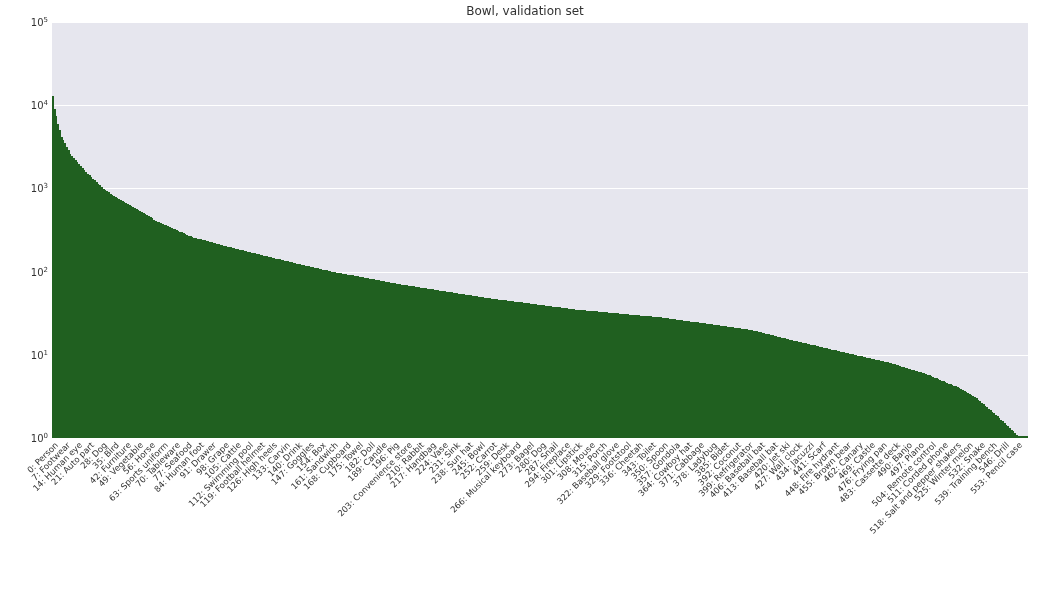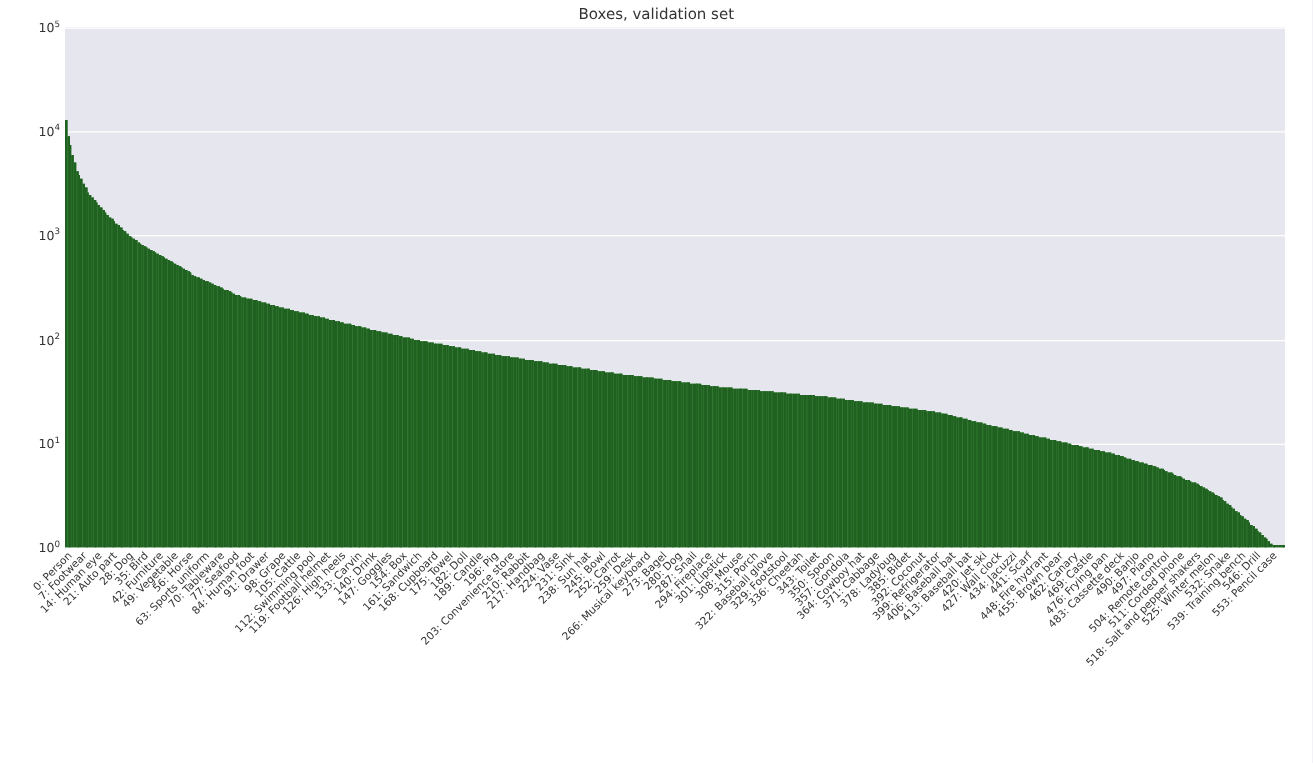--- a/index.html
+++ b/index.html
@@ -68,21 +68,21 @@
     font-size: 8.5px;
     color: #333;
     transform-origin: right top;
     transform: rotate(-45deg);
   }
 </style>
 </head>
 <body>
 
 <div class="figure">
-  <div class="title">Boxes, validation set</div>
+  <div class="title">Bowl, validation set</div>
   <div class="plot-area" id="plot-area">
       <div class="grid-line-h" style="top: 332.8px;"></div>
       <div class="grid-line-h" style="top: 249.6px;"></div>
       <div class="grid-line-h" style="top: 166.4px;"></div>
       <div class="grid-line-h" style="top: 83.2px;"></div>
       <div class="grid-line-h" style="top: 0px;"></div>
       <div class="bar" style="left: 0px; width: 1.708px; height: 342.28px;"></div>
       <div class="bar" style="left: 1.74286px; width: 1.708px; height: 328.993px;"></div>
       <div class="bar" style="left: 3.48571px; width: 1.708px; height: 321.668px;"></div>
       <div class="bar" style="left: 5.22857px; width: 1.708px; height: 314.342px;"></div>

